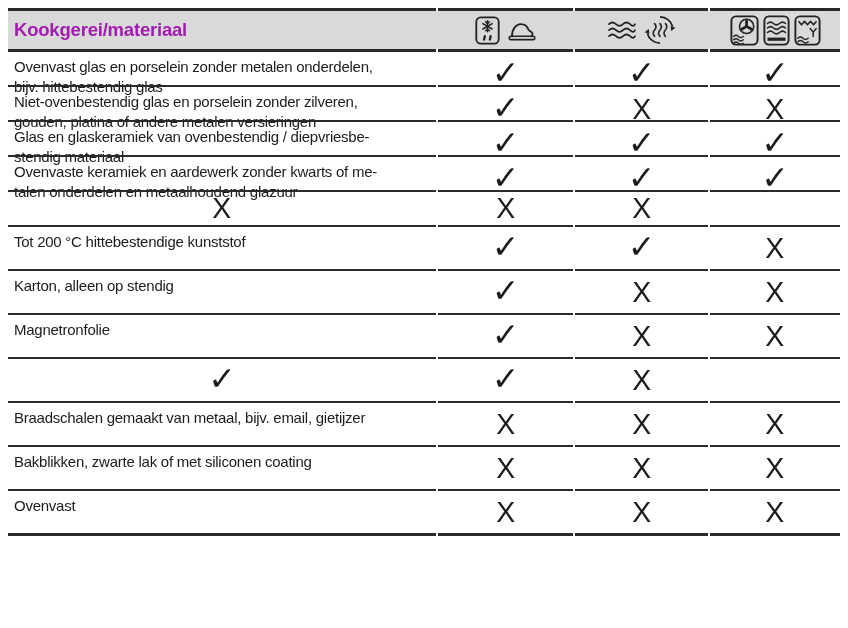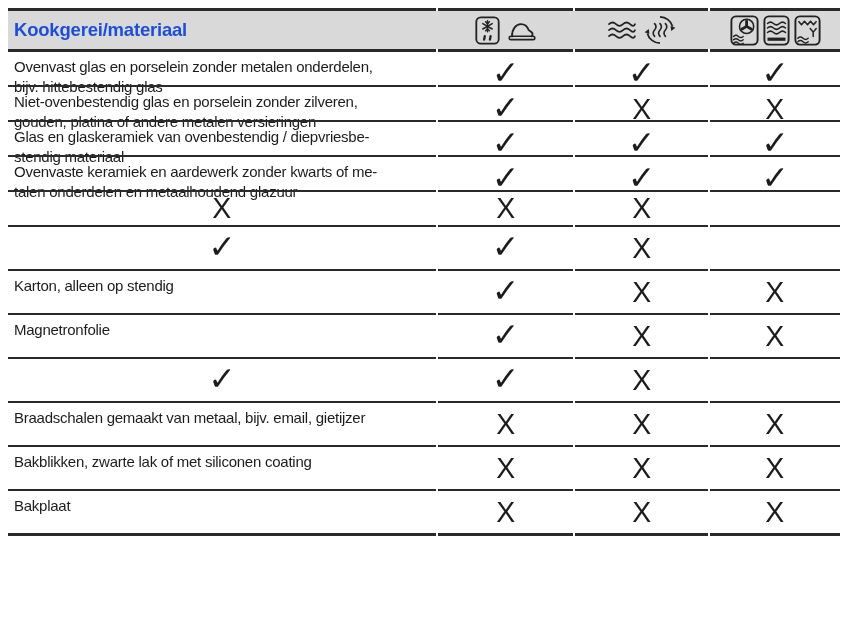--- a/index.html
+++ b/index.html
@@ -10,21 +10,21 @@
   }
   .tbl{position:absolute;left:8px;top:8px;width:832px;}
   .grid{display:grid;grid-template-columns:428px 135px 133px 130px;column-gap:2px;}
   .line-row{width:100%;}
   .line-row .seg{background:#2a2a2a;}
   .line-row.thick .seg{height:3px;}
   .line-row.thin .seg{height:2px;}
   .header-row{background:#d9d9d9;height:38px;}
   .header-row .cell{display:flex;align-items:center;}
   .title{
-    font-size:18.5px;font-weight:bold;letter-spacing:-0.2px;color:#1d4ed8;
+    font-size:18.5px;font-weight:bold;letter-spacing:-0.2px;color:#a21caf;
     padding-left:6px;
   }
   .icon-cell{justify-content:center;gap:7px;}
   .icon-cell[data-col="2"]{gap:4px;}
   .icon{display:inline-flex;align-items:center;justify-content:center;}
   .trow{width:100%;}
   .trow.tall{height:33px;}
   .trow.short{height:42px;}
   .material-cell{
     font-size:15px;line-height:19.5px;letter-spacing:-0.25px;color:#1c1c1c;
@@ -243,20 +243,21 @@
           <span class="mark unsuitable">X</span>
         </div>
       </div>
       <div class="line-row thin grid">
         <div class="seg"></div>
         <div class="seg"></div>
         <div class="seg"></div>
         <div class="seg"></div>
       </div>
       <div class="trow grid short">
+        <div class="material-cell">Tot 200 °C hittebestendige kunststof</div>
         <div class="mark-cell">
           <span class="mark suitable">✓</span>
         </div>
         <div class="mark-cell">
           <span class="mark suitable">✓</span>
         </div>
         <div class="mark-cell">
           <span class="mark unsuitable">X</span>
         </div>
       </div>
@@ -349,21 +350,21 @@
           <span class="mark unsuitable">X</span>
         </div>
       </div>
       <div class="line-row thin grid">
         <div class="seg"></div>
         <div class="seg"></div>
         <div class="seg"></div>
         <div class="seg"></div>
       </div>
       <div class="trow grid short">
-        <div class="material-cell">Bakplaat</div>
+        <div class="material-cell">Ovenvast</div>
         <div class="mark-cell">
           <span class="mark unsuitable">X</span>
         </div>
         <div class="mark-cell">
           <span class="mark unsuitable">X</span>
         </div>
         <div class="mark-cell">
           <span class="mark unsuitable">X</span>
         </div>
       </div>

